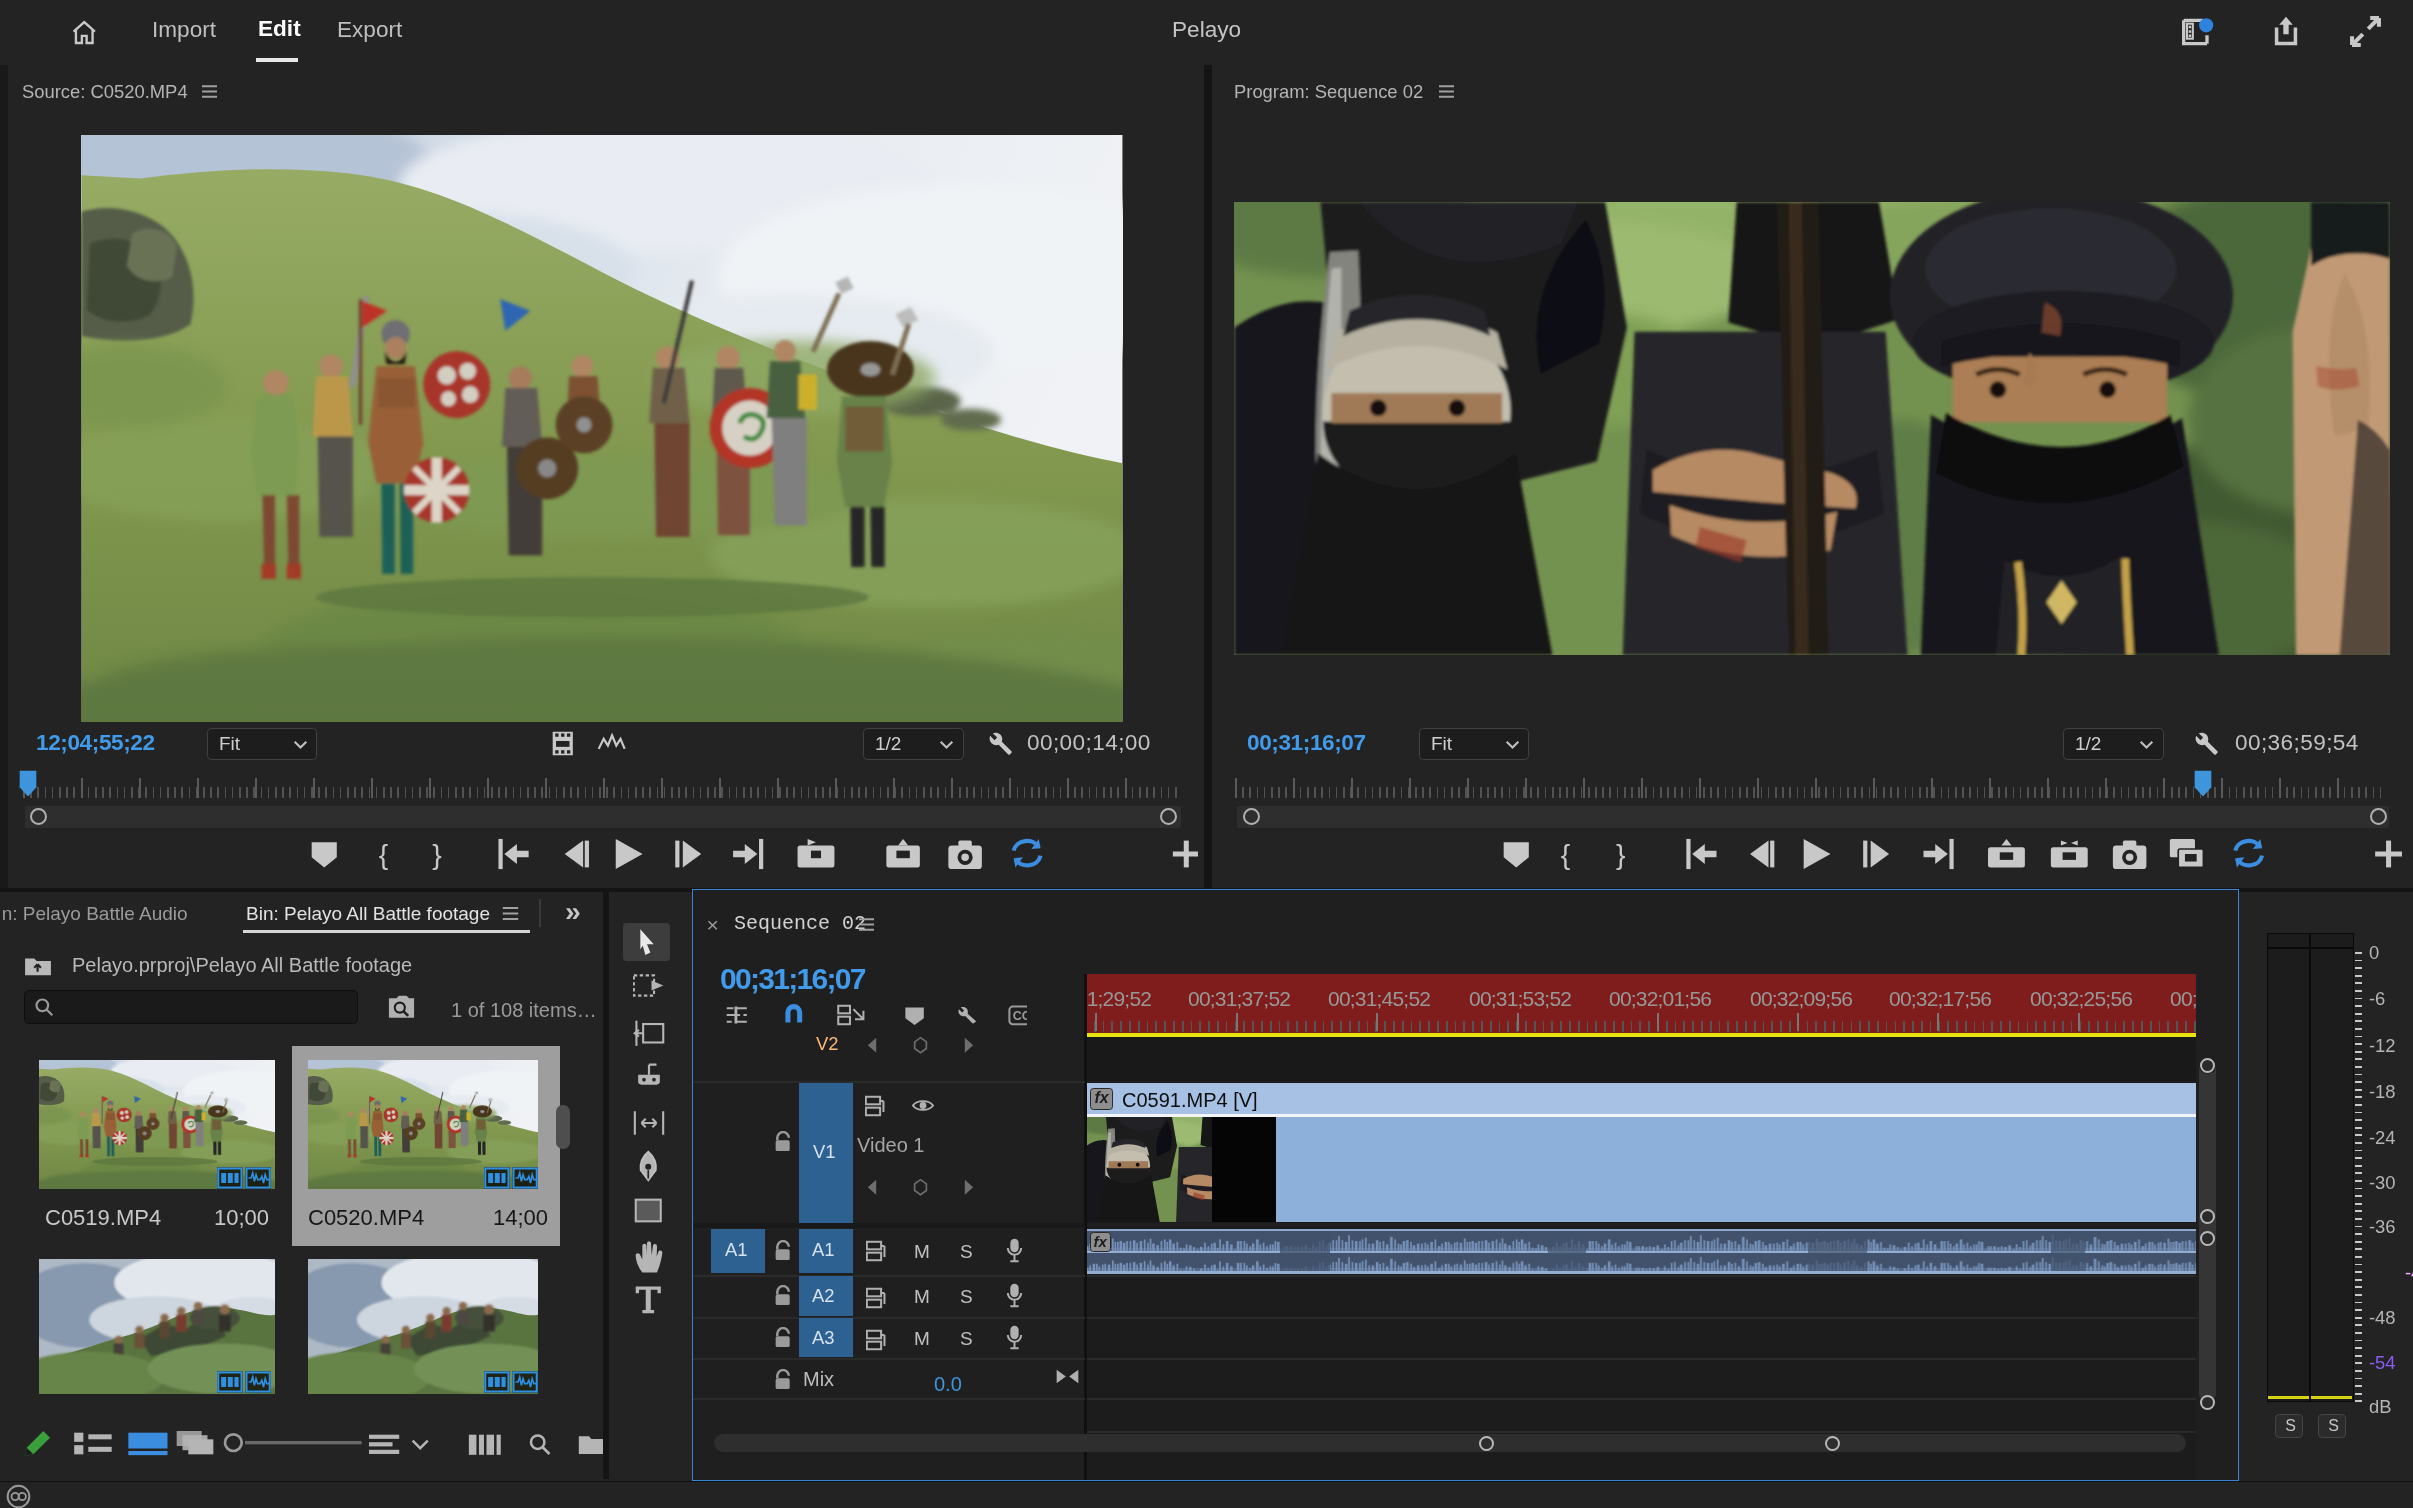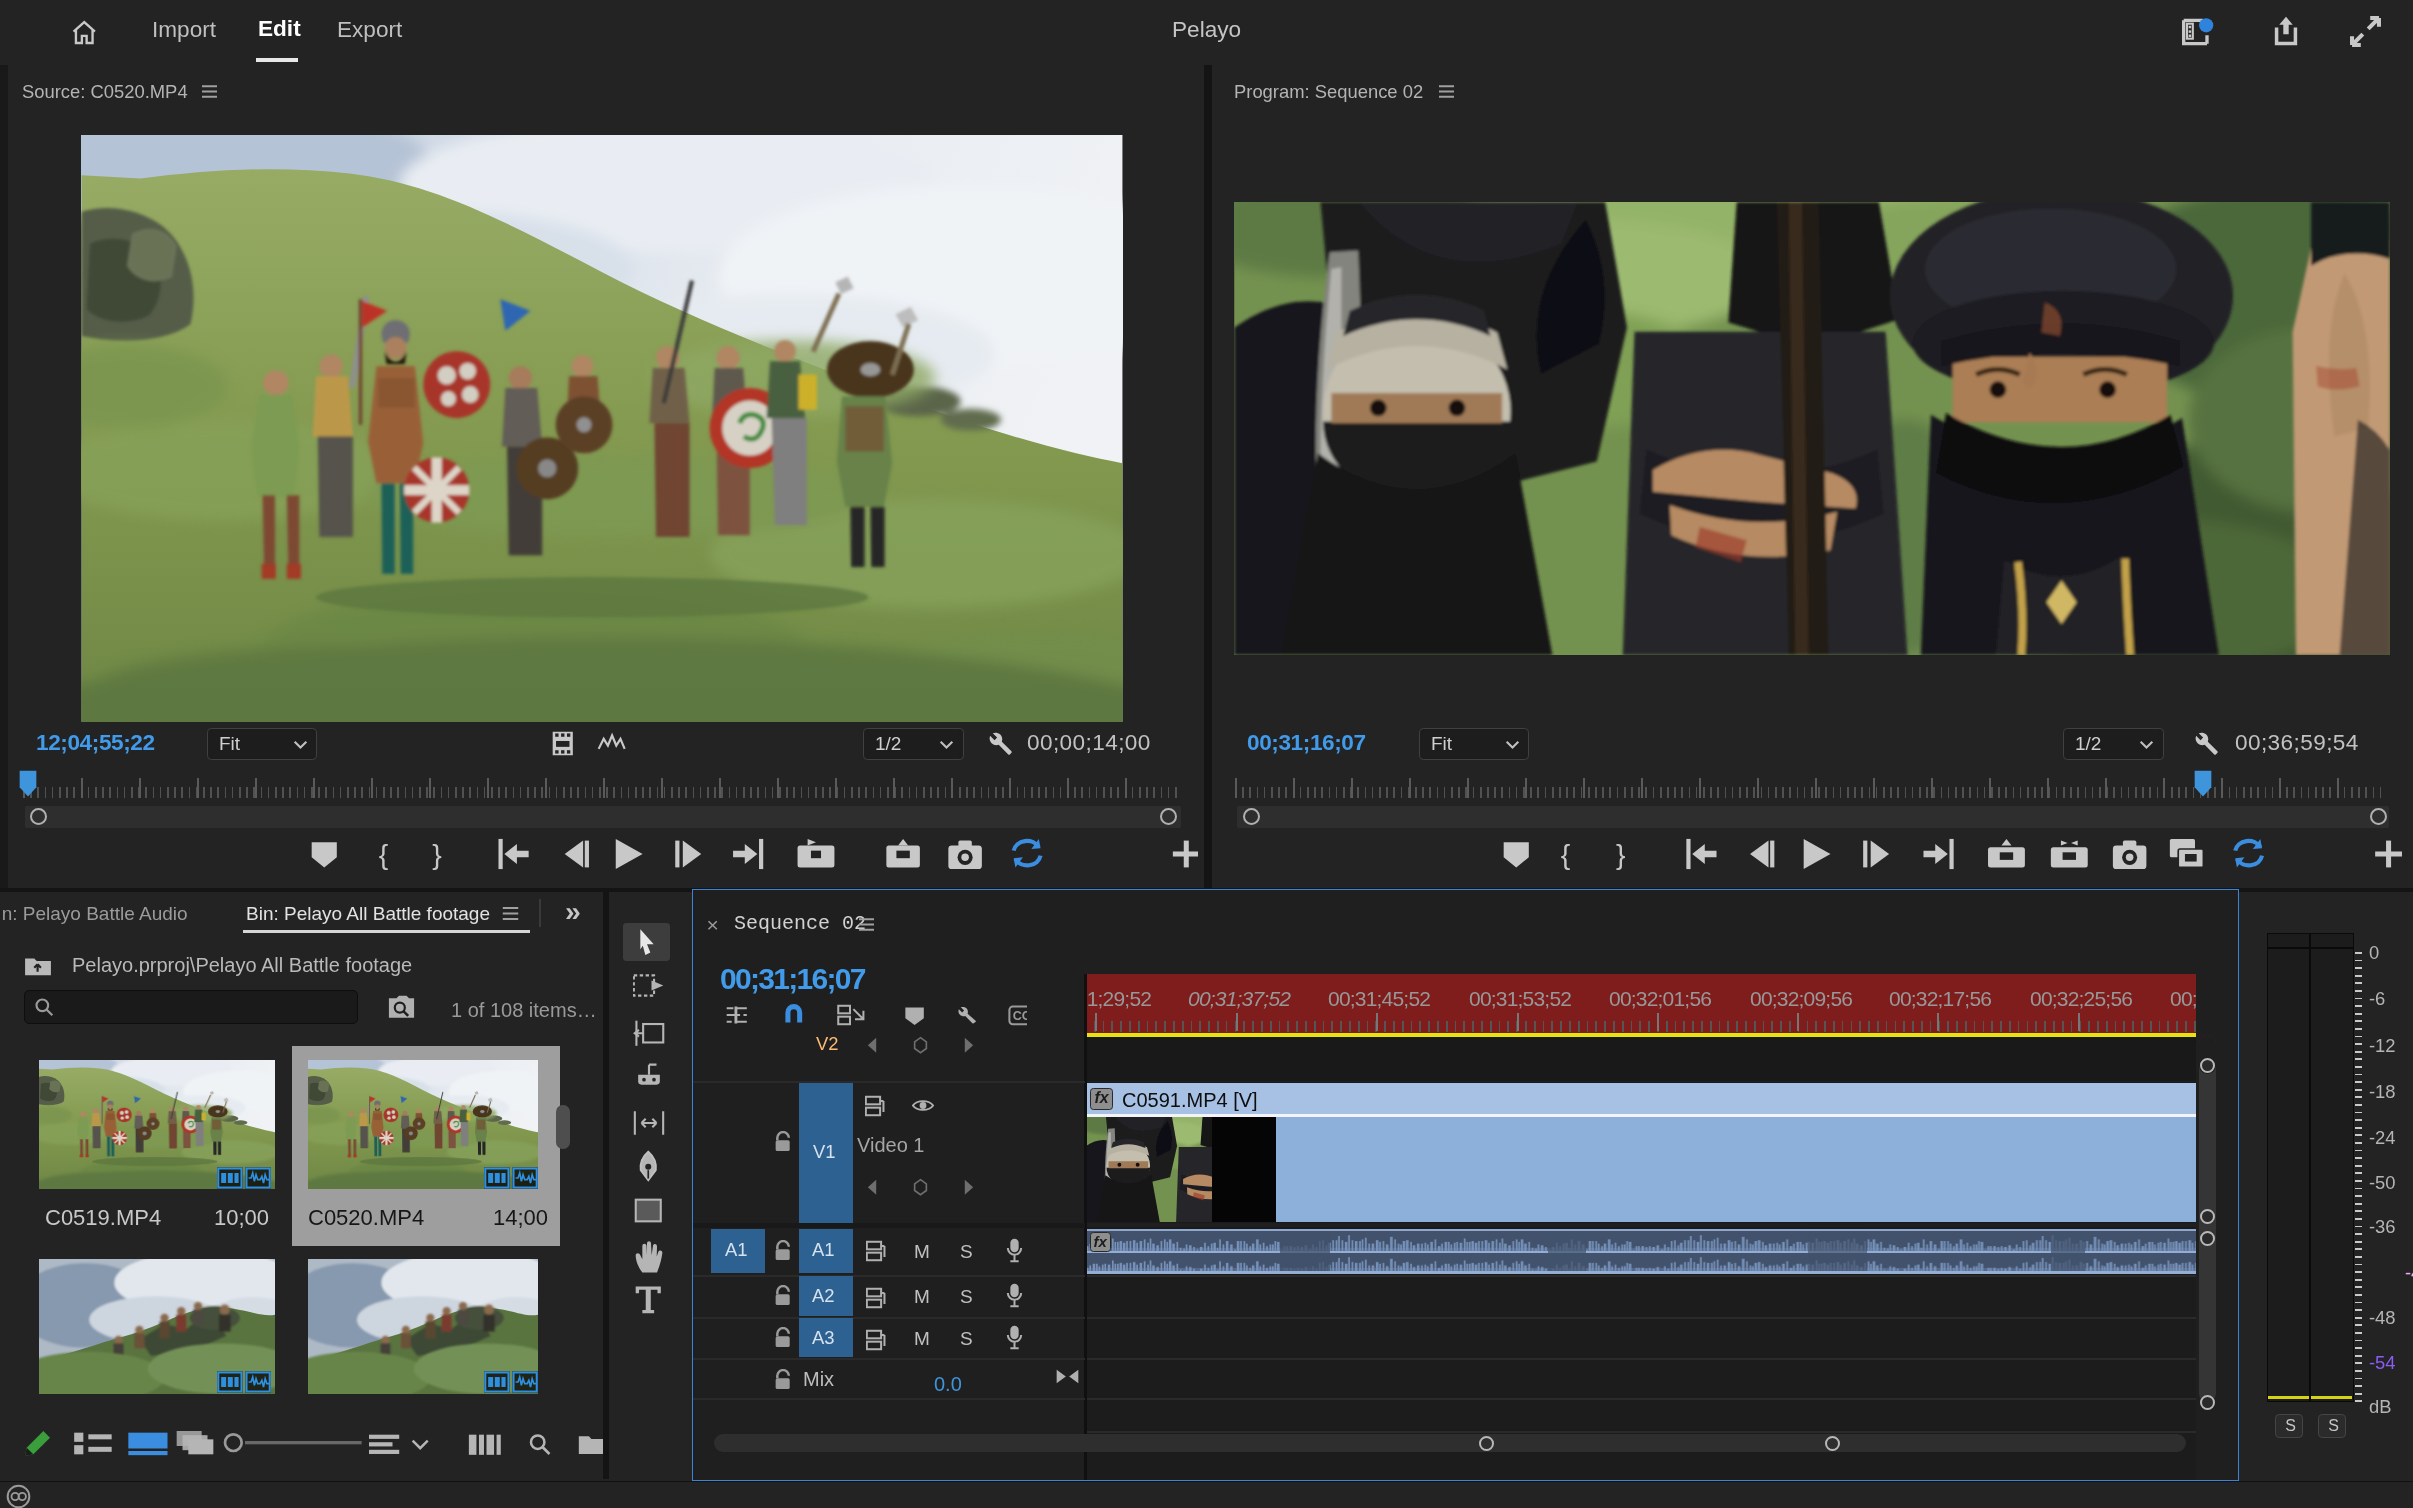--- a/index.html
+++ b/index.html
@@ -791,21 +791,21 @@
         </g>
     <g transform="translate(339,3)">
       <rect x="0" y="0" width="34" height="21" rx="4" stroke="#9a9a9a" stroke-width="2.4" fill="none"></rect>
       <text x="4" y="16" font-size="15" font-weight="bold" fill="#9a9a9a" font-family="Liberation Sans">CC</text>
     </g>
   </svg>
 
   <div class="abs" style="left:392px;top:84px;width:1111px;height:59px;background:#7f1d1d;overflow:hidden;">
     <div class="abs" style="left:0;top:47px;width:1111px;height:11px;background:repeating-linear-gradient(90deg,#555 0,#555 1.7px,transparent 1.7px,transparent 8.8px);"></div>
     <div class="txt" style="left:1.7px;top:12.6px;font-size:21px;color:#989898;letter-spacing:-0.8px;">1;29;52</div>
-    <div class="txt" style="left:103px;top:12.6px;font-size:21px;color:#989898;letter-spacing:-0.8px;font-style:italic;">00;31;37;52</div>
+    <div class="txt" style="left:103px;top:12.6px;font-size:21px;color:#989898;letter-spacing:-0.8px;">00;31;37;52</div>
     <div class="txt" style="left:243px;top:12.6px;font-size:21px;color:#989898;letter-spacing:-0.8px;">00;31;45;52</div>
     <div class="txt" style="left:384px;top:12.6px;font-size:21px;color:#989898;letter-spacing:-0.8px;">00;31;53;52</div>
     <div class="txt" style="left:524px;top:12.6px;font-size:21px;color:#989898;letter-spacing:-0.8px;">00;32;01;56</div>
     <div class="txt" style="left:665px;top:12.6px;font-size:21px;color:#989898;letter-spacing:-0.8px;">00;32;09;56</div>
     <div class="txt" style="left:804px;top:12.6px;font-size:21px;color:#989898;letter-spacing:-0.8px;">00;32;17;56</div>
     <div class="txt" style="left:945px;top:12.6px;font-size:21px;color:#989898;letter-spacing:-0.8px;">00;32;25;56</div>
     <div class="txt" style="left:1085px;top:12.6px;font-size:21px;color:#989898;letter-spacing:-0.8px;">00;32;33;56</div>
     <div class="abs" style="left:10px;top:39px;width:1.7px;height:18.4px;background:#777;"></div>
     <div class="abs" style="left:151px;top:39px;width:1.7px;height:18.4px;background:#777;"></div>
     <div class="abs" style="left:291px;top:39px;width:1.7px;height:18.4px;background:#777;"></div>
@@ -995,21 +995,21 @@
   <div class="abs" style="left:66px;top:41px;width:1.7px;height:469px;background:#0a0a0a;"></div>
   <div class="abs" style="left:25px;top:504px;width:41px;height:3.4px;background:#d6d313;"></div>
   <div class="abs" style="left:68px;top:504px;width:41px;height:3.4px;background:#d6d313;"></div>
 
   <div class="abs" style="left:112px;top:60px;width:6.7px;height:453px;background:repeating-linear-gradient(180deg,#c8c8c8 0,#c8c8c8 1.7px,transparent 1.7px,transparent 7.6px);"></div>
   <div class="txt" style="left:126px;top:50px;font-size:18.4px;color:#b5b5b5;">0</div>
   <div class="txt" style="left:126px;top:96px;font-size:18.4px;color:#b5b5b5;">-6</div>
   <div class="txt" style="left:126px;top:143px;font-size:18.4px;color:#b5b5b5;">-12</div>
   <div class="txt" style="left:126px;top:189px;font-size:18.4px;color:#b5b5b5;">-18</div>
   <div class="txt" style="left:126px;top:235px;font-size:18.4px;color:#b5b5b5;">-24</div>
-  <div class="txt" style="left:126px;top:280px;font-size:18.4px;color:#b5b5b5;">-50</div>
+  <div class="txt" style="left:126px;top:280px;font-size:18.4px;color:#b5b5b5;">-30</div>
   <div class="txt" style="left:126px;top:324px;font-size:18.4px;color:#b5b5b5;">-36</div>
   <div class="txt" style="left:126px;top:370px;font-size:18.4px;color:#f0abfc;margin-left:36px;">-42</div>
   <div class="txt" style="left:126px;top:415px;font-size:18.4px;color:#b5b5b5;">-48</div>
   <div class="txt" style="left:126px;top:460px;font-size:18.4px;color:#8b5cf6;">-54</div>
   <div class="txt" style="left:126px;top:504px;font-size:18.4px;color:#b5b5b5;">dB</div>
 
   <div class="abs" style="left:32px;top:522px;width:28px;height:23.5px;background:#2b2b2b;border:1.3px solid #454545;border-radius:4.2px;">
         <div class="txt" style="left:9.2px;top:1.7px;font-size:16px;color:#c5c5c5;">S</div>
       </div>
   <div class="abs" style="left:75px;top:522px;width:28px;height:23.5px;background:#2b2b2b;border:1.3px solid #454545;border-radius:4.2px;">

